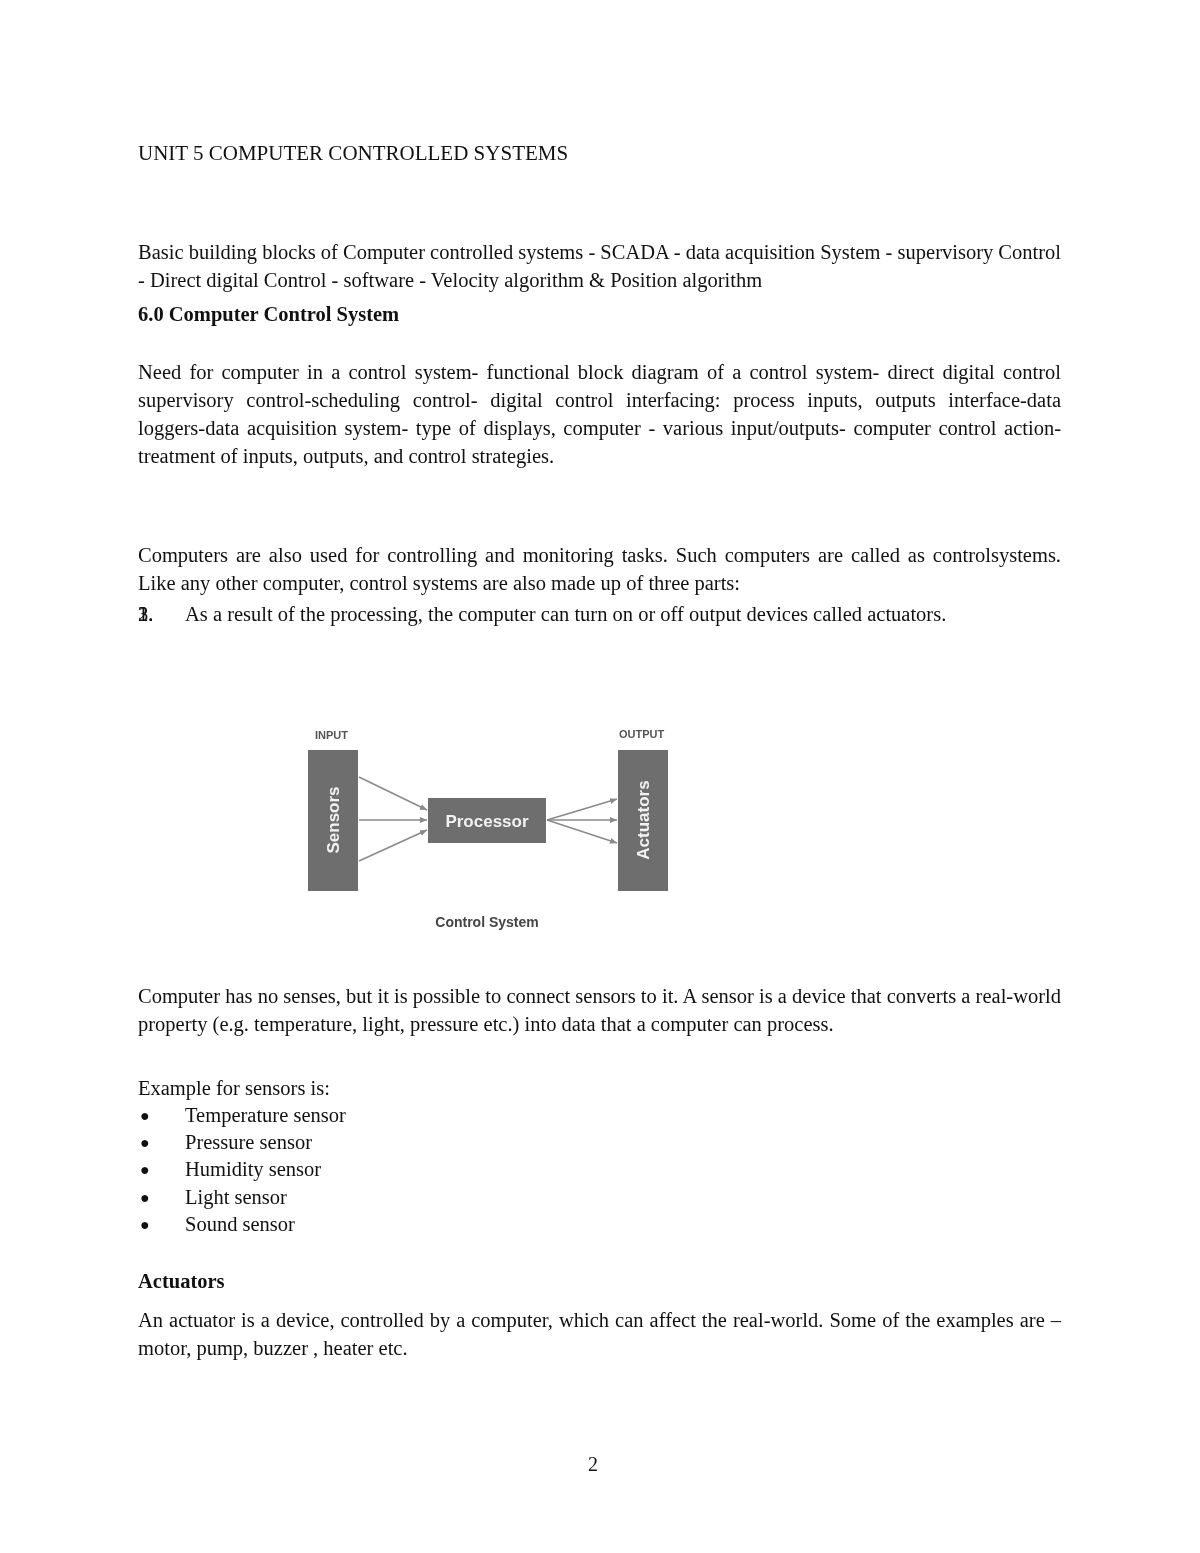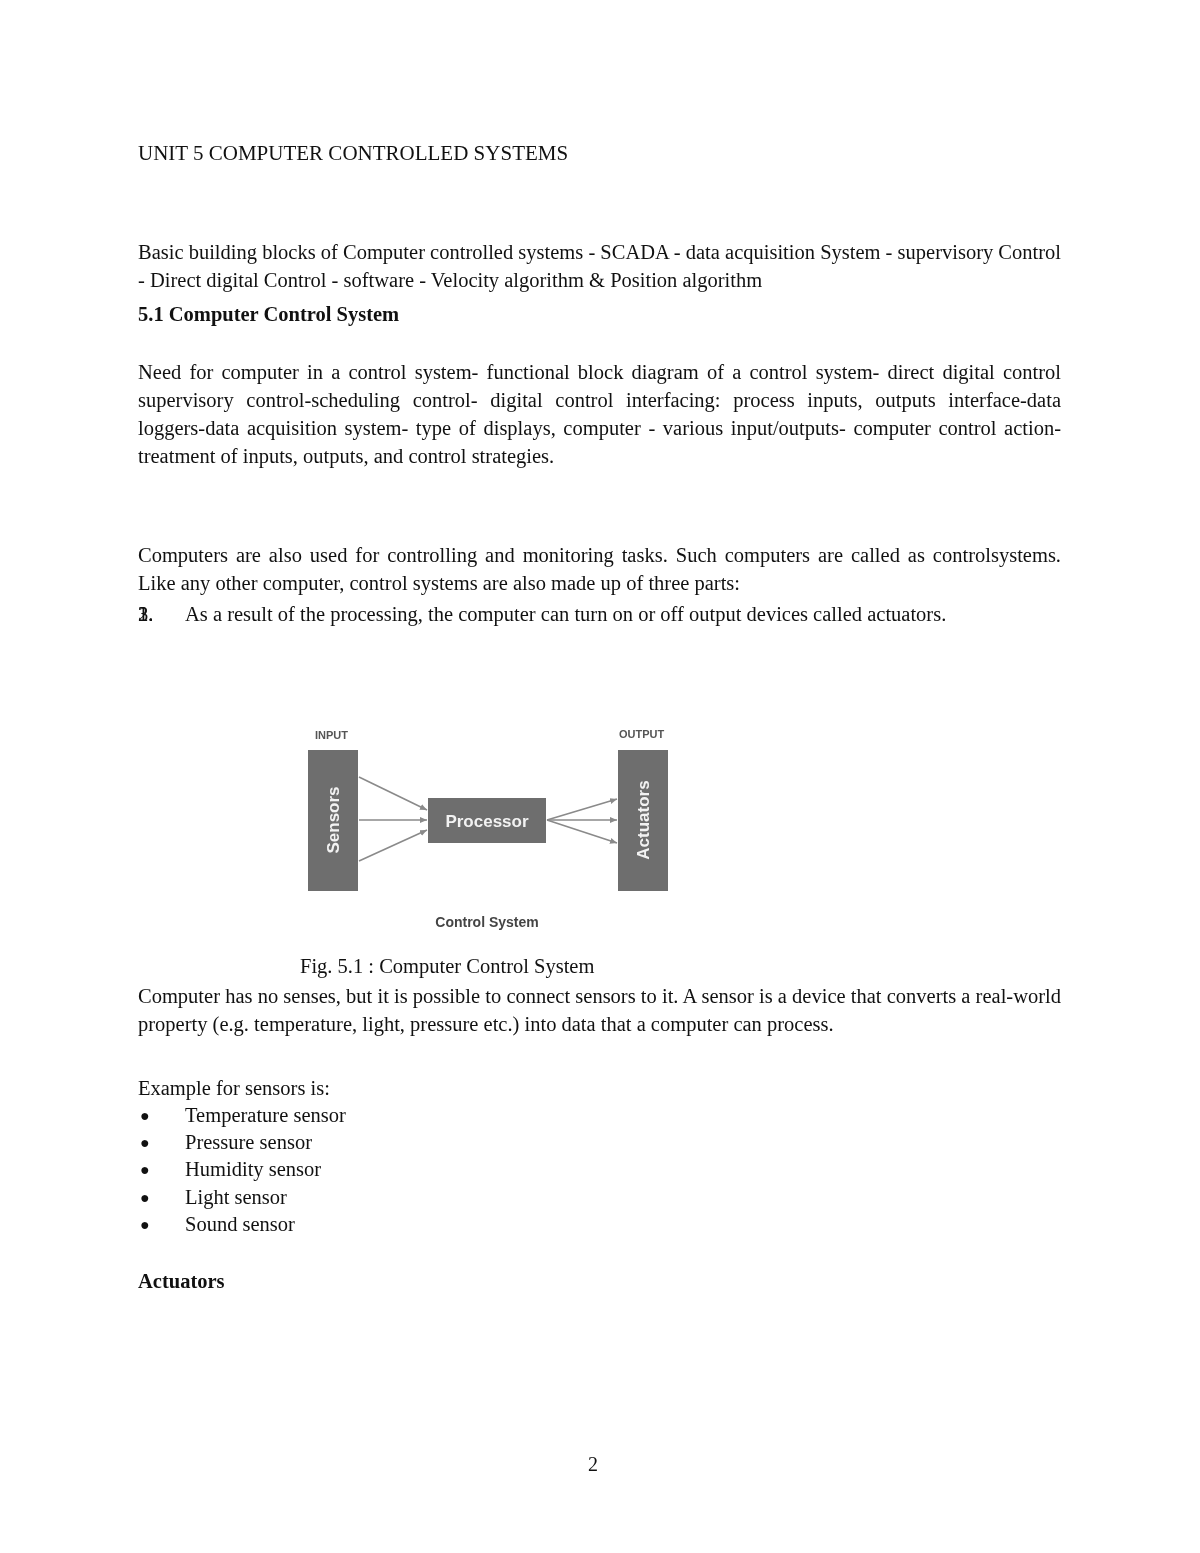--- a/index.html
+++ b/index.html
@@ -31,21 +31,21 @@
     .diag-label { font-family: "Liberation Sans", "DejaVu Sans", sans-serif; }
   </style>
 </head>
 <body>
 
 <div class="page">
 
   <p class="txt unit-title">UNIT 5 COMPUTER CONTROLLED SYSTEMS</p>
   <p class="txt just subtitle">Basic building blocks of Computer controlled systems - SCADA - data acquisition System - supervisory Control - Direct digital Control - software - Velocity algorithm &amp; Position algorithm</p>
 
-  <p class="txt bold h51">5.1 Computer Control System</p>
+  <p class="txt bold h51">6.0 Computer Control System</p>
   <p class="txt just p51">Need for computer in a control system- functional block diagram of a control system- direct digital control supervisory control-scheduling control- digital control interfacing: process inputs, outputs interface-data loggers-data acquisition system- type of displays, computer - various input/outputs- computer control action- treatment of inputs, outputs, and control strategies.</p>
 
   <p class="txt just p52">Computers are also used for controlling and monitoring tasks. Such computers are called as controlsystems. Like any other computer, control systems are also made up of three parts:</p>
 
   <ol class="olist">
     <li><span class="num">1.</span></li>
     <li><span class="num">2.</span></li>
     <li><span class="num">3.</span><span>As a result of the processing, the computer can turn on or off output devices called actuators.</span></li>
   </ol>
 
@@ -71,29 +71,29 @@
     <line x1="59" y1="100" x2="127" y2="100" stroke="#8a8a8a" stroke-width="1.6" marker-end="url(#arrowhead)"></line>
     <line x1="59" y1="141" x2="127" y2="110" stroke="#8a8a8a" stroke-width="1.6" marker-end="url(#arrowhead)"></line>
 
     <line x1="247" y1="100" x2="317" y2="79" stroke="#8a8a8a" stroke-width="1.6" marker-end="url(#arrowhead)"></line>
     <line x1="247" y1="100" x2="317" y2="100" stroke="#8a8a8a" stroke-width="1.6" marker-end="url(#arrowhead)"></line>
     <line x1="247" y1="100" x2="317" y2="123" stroke="#8a8a8a" stroke-width="1.6" marker-end="url(#arrowhead)"></line>
 
     <text class="diag-label" x="187" y="207" font-size="14" font-weight="bold" fill="#444444" text-anchor="middle">Control System</text>
   </svg>
 
-  <p class="caption">Fig. 5.1 : Computer Control System</p>
 
   <p class="txt just p-sens">Computer has no senses, but it is possible to connect sensors to it. A sensor is a device that converts a real-world property (e.g. temperature, light, pressure etc.) into data that a computer can process.</p>
   <p class="txt p-ex">Example for sensors is:</p>
 
   <ul class="ulist">
     <li><span class="bullet">●</span><span>Temperature sensor</span></li>
     <li><span class="bullet">●</span><span>Pressure sensor</span></li>
     <li><span class="bullet">●</span><span>Humidity sensor</span></li>
     <li><span class="bullet">●</span><span>Light sensor</span></li>
     <li><span class="bullet">●</span><span>Sound sensor</span></li>
   </ul>
 
   <p class="txt bold h-act">Actuators</p>
+  <p class="txt just p-act">An actuator is a device, controlled by a computer, which can affect the real-world. Some of the examples are – motor, pump, buzzer , heater etc.</p>
 
   <p class="pagenum">2</p>
 </div>
 
 </body></html>

